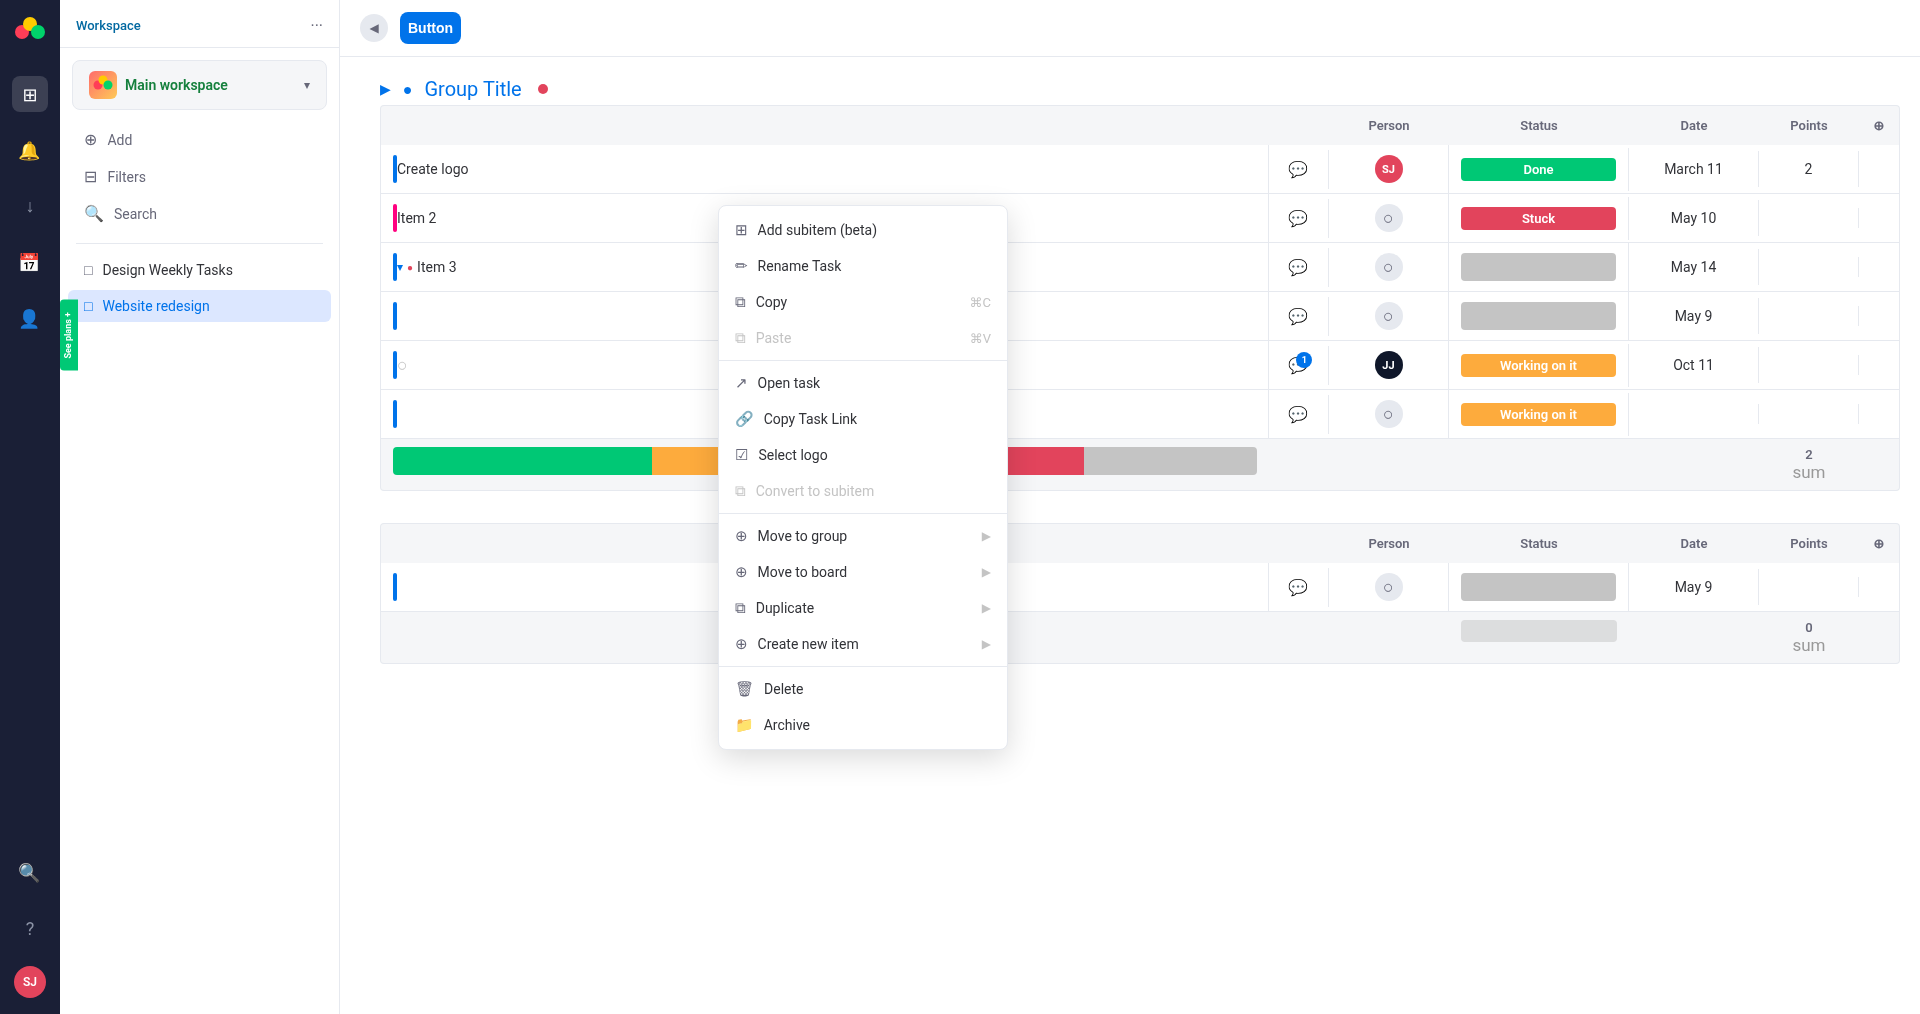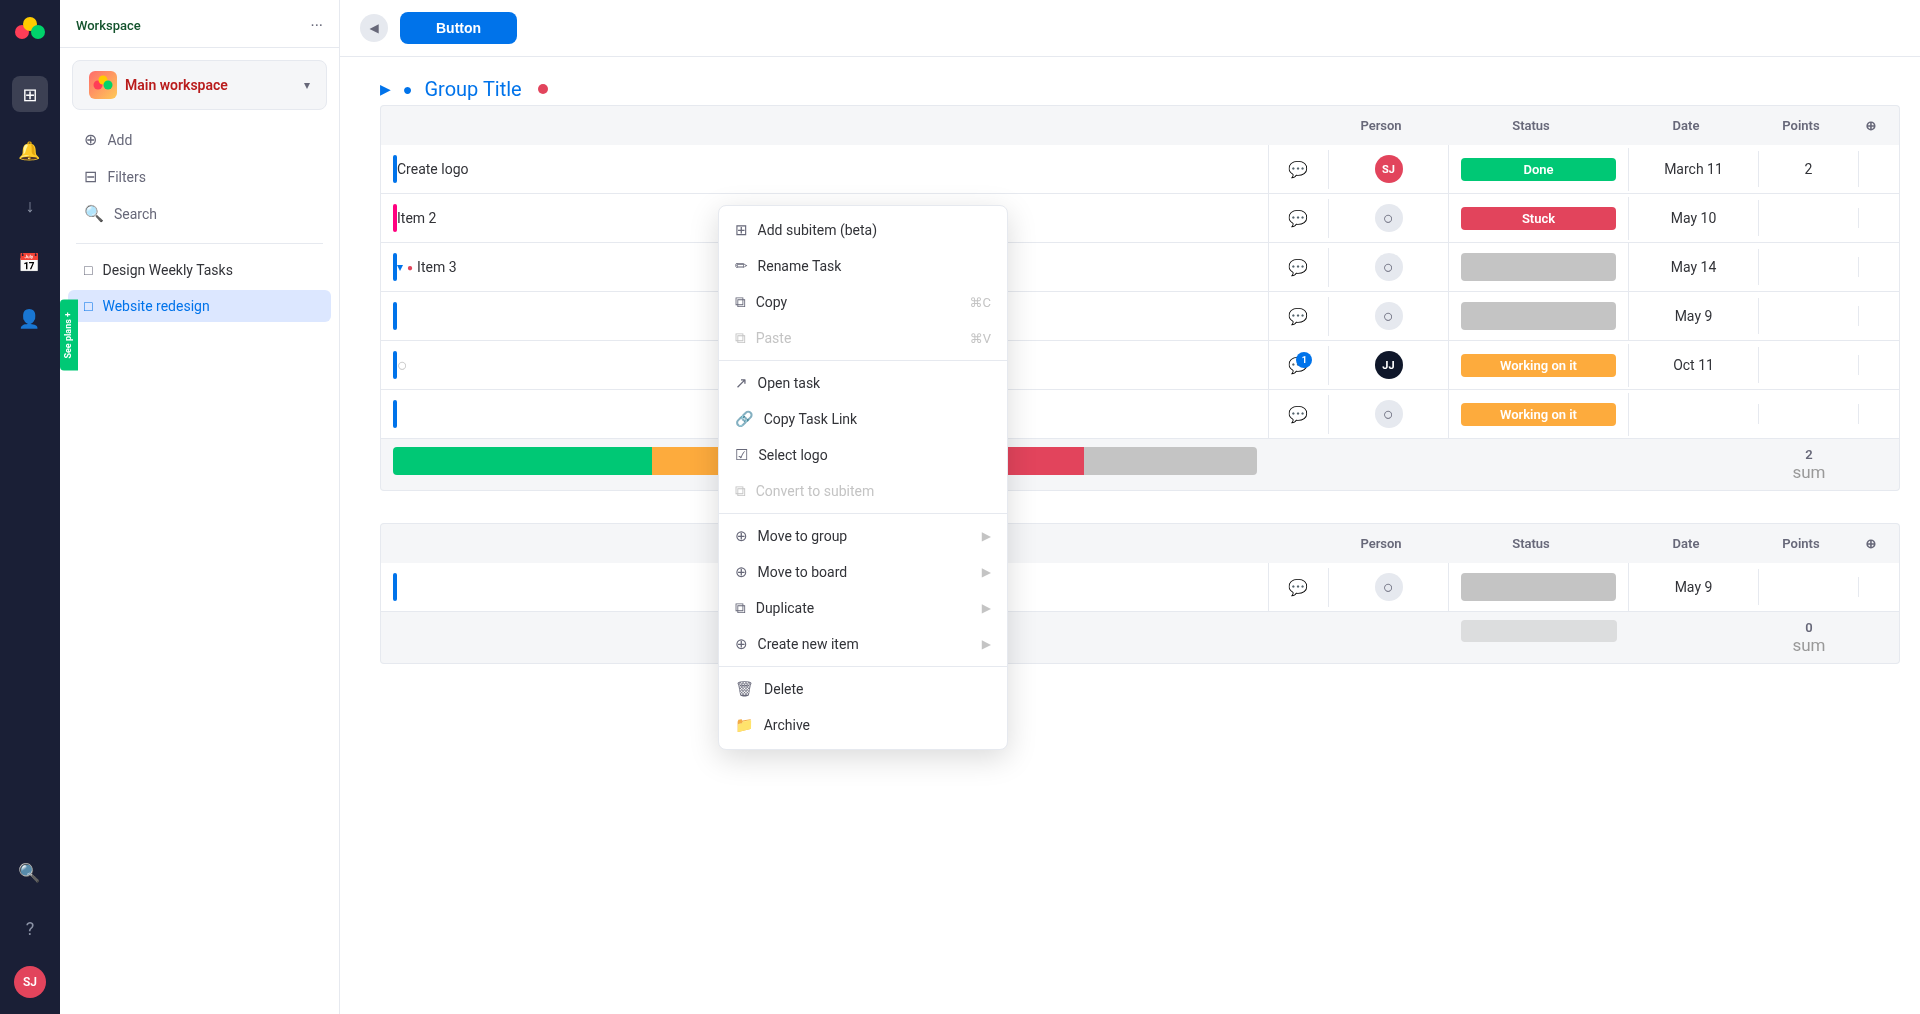--- a/index.html
+++ b/index.html
@@ -57,35 +57,35 @@
       padding: 16px 0;
       flex-shrink: 0;
     }
     .sidebar-header {
       display: flex;
       align-items: center;
       justify-content: space-between;
       padding: 0 16px 12px;
       border-bottom: 1px solid #e6e9ef;
     }
-    .sidebar-header .workspace-title { font-size: 13px; color: #14532d; font-weight: 500; }
+    .sidebar-header .workspace-title { font-size: 13px; color: #0369a1; font-weight: 500; }
     .sidebar-header .more-btn { color: #676879; cursor: pointer; font-size: 16px; }
     .workspace-selector {
       display: flex; align-items: center; gap: 8px;
       padding: 10px 16px;
       background: #f5f6f8; border-radius: 8px; margin: 12px 12px 8px;
       cursor: pointer; border: 1px solid #e6e9ef;
     }
     .workspace-selector .ws-icon {
       width: 28px; height: 28px; border-radius: 6px;
       background: linear-gradient(135deg, #ff6b6b, #feca57);
       display: flex; align-items: center; justify-content: center;
       font-size: 14px;
     }
-    .workspace-selector .ws-name { font-size: 14px; font-weight: 600; color: #b91c1c; flex: 1; }
+    .workspace-selector .ws-name { font-size: 14px; font-weight: 600; color: #15803d; flex: 1; }
     .workspace-selector .chevron { color: #676879; font-size: 12px; }
     .sidebar-actions {
       display: flex; flex-direction: column; gap: 2px; padding: 4px 12px;
     }
     .sidebar-action {
       display: flex; align-items: center; gap: 10px;
       padding: 8px 12px; border-radius: 6px; cursor: pointer;
       color: #676879; font-size: 14px;
     }
     .sidebar-action .icon { font-size: 16px; }
@@ -107,21 +107,21 @@
       background: #fff;
       overflow: hidden;
       position: relative;
     }
     .top-bar {
       display: flex; align-items: center; padding: 12px 20px; gap: 12px;
       border-bottom: 1px solid #e6e9ef;
     }
     .top-bar .btn-primary {
       background: #0073ea; color: white; border: none;
-      padding: 8px 36px; border-radius: 8px; font-size: 14px; font-weight: 600;
+      padding: 8px 8px; border-radius: 8px; font-size: 14px; font-weight: 600;
       cursor: pointer;
     }
     .collapse-btn {
       width: 28px; height: 28px; border-radius: 50%; background: #e6e9ef;
       display: flex; align-items: center; justify-content: center;
       cursor: pointer; font-size: 12px; color: #676879;
     }
 
     
     .table-area { flex: 1; overflow-y: auto; padding: 20px 20px 20px 40px; }
@@ -129,21 +129,21 @@
       display: flex; align-items: center; gap: 12px; margin-bottom: 4px;
     }
     .group-chevron { color: #0073ea; font-size: 14px; cursor: pointer; }
     .group-title { color: #0073ea; font-size: 20px; font-weight: 400; }
     .group-dot { width: 10px; height: 10px; border-radius: 50%; background: #e2445c; margin-left: 4px; }
 
     .table-header {
       display: grid;
       grid-template-columns: 1fr 60px 120px 180px 130px 100px 40px;
       background: #f5f6f8; border-radius: 4px 4px 0 0;
-      padding: 8px 8px; margin-bottom: 0;
+      padding: 8px 0; margin-bottom: 0;
       font-size: 13px; font-weight: 600; color: #676879;
       border: 1px solid #e6e9ef; border-bottom: none;
     }
     .table-header > div { padding: 4px 12px; text-align: center; }
     .table-header > div:first-child { text-align: left; padding-left: 32px; }
 
     .table-row {
       display: grid;
       grid-template-columns: 1fr 60px 120px 180px 130px 100px 40px;
       border: 1px solid #e6e9ef; border-top: none;

